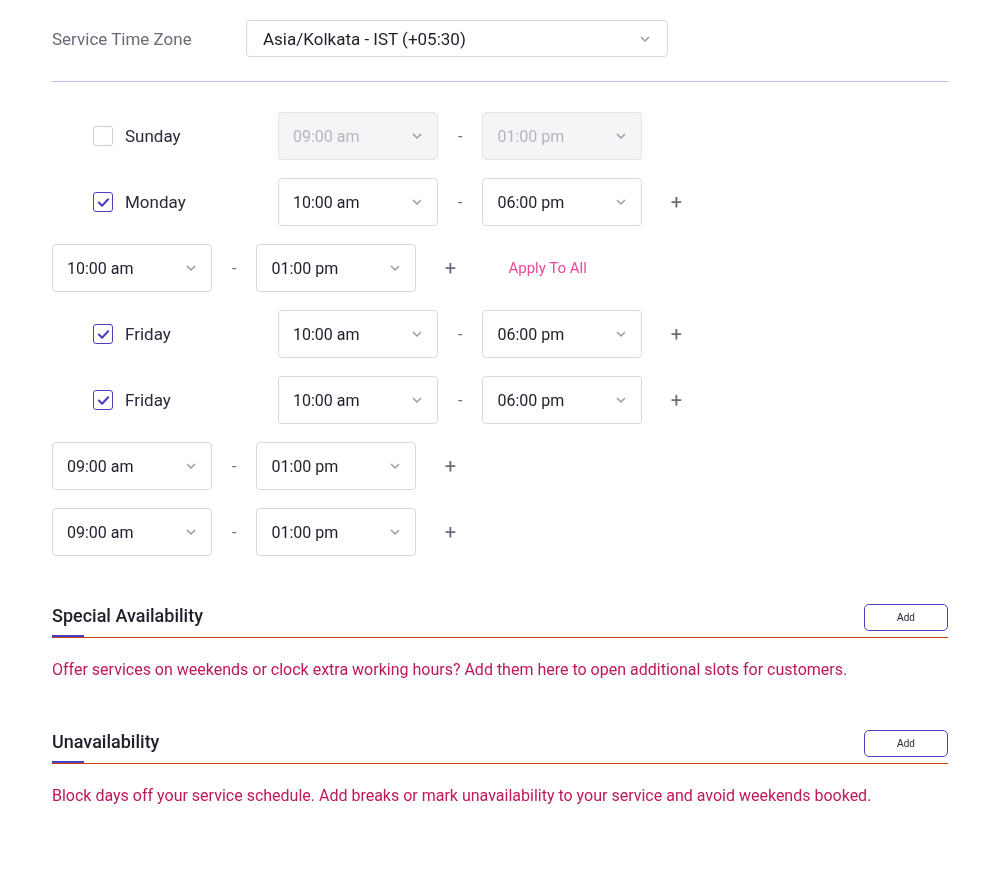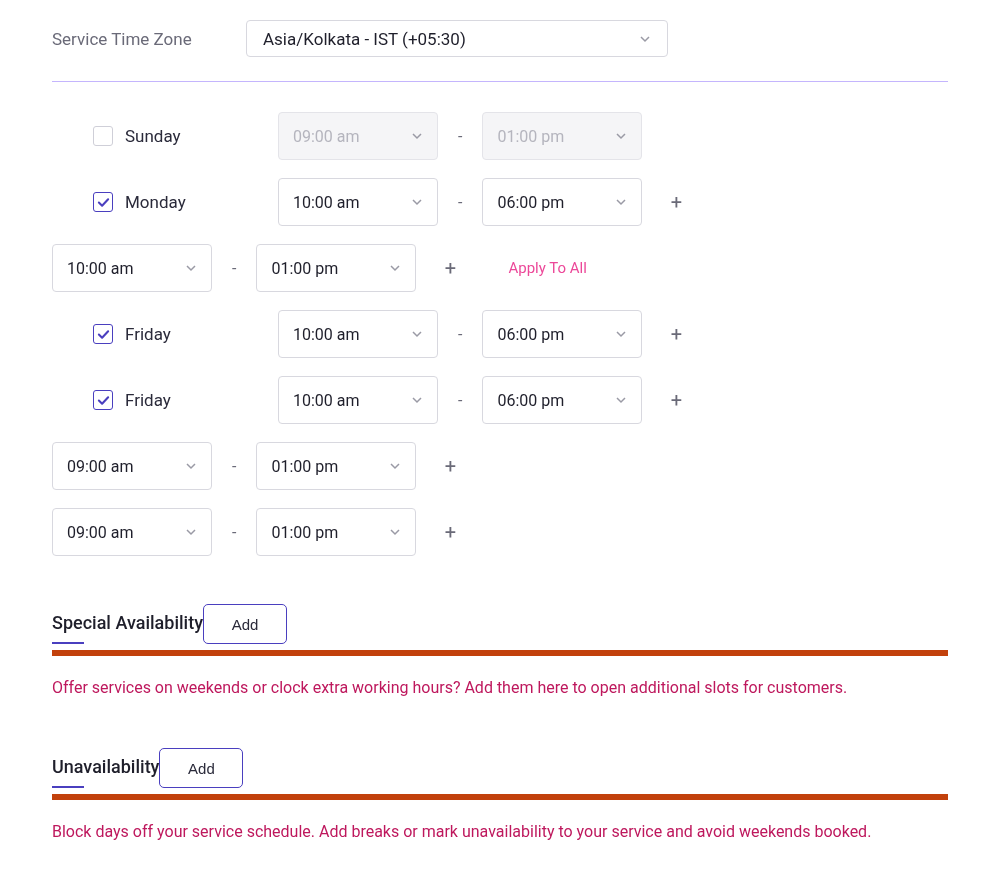--- a/index.html
+++ b/index.html
@@ -76,36 +76,36 @@
     margin-left: 6px;
   }
   .apply-link {
     color:#ec4899; font-size:15px; cursor:pointer; margin-left: 30px;
   }
   
   .section {
     margin-top: 48px;
   }
   .section-head {
-    display:flex; align-items:center; justify-content:flex-start;
-    border-bottom: 6px solid #c2410c;
+    display:flex; align-items:center; justify-content:space-between;
+    border-bottom: 1px solid #c2410c;
     position:relative;
   }
   .section-title {
     font-size: 18px; color:#1f1f2b; font-weight: 500;
     padding-bottom: 10px;
     position:relative;
   }
   .section-title::after{
     content:""; position:absolute; left:0; bottom:-1px;
     width: 32px; height: 2px; background:#4a3fbf;
   }
   .add-btn {
-    width: 84px; height: 40px; border:1px solid #4a3fbf; border-radius:5px;
-    background:#fff; color:#2a2a3a; font-size:15px; cursor:pointer; margin-bottom:6px;
+    width: 84px; height: 27px; border:1px solid #4a3fbf; border-radius:5px;
+    background:#fff; color:#2a2a3a; font-size:10px; cursor:pointer; margin-bottom:6px;
   }
   .section-desc {
     margin-top: 20px; color:#be185d; font-size:16px; line-height:1.5;
   }
 </style>
 </head>
 <body>
 
 <div class="container">
 

